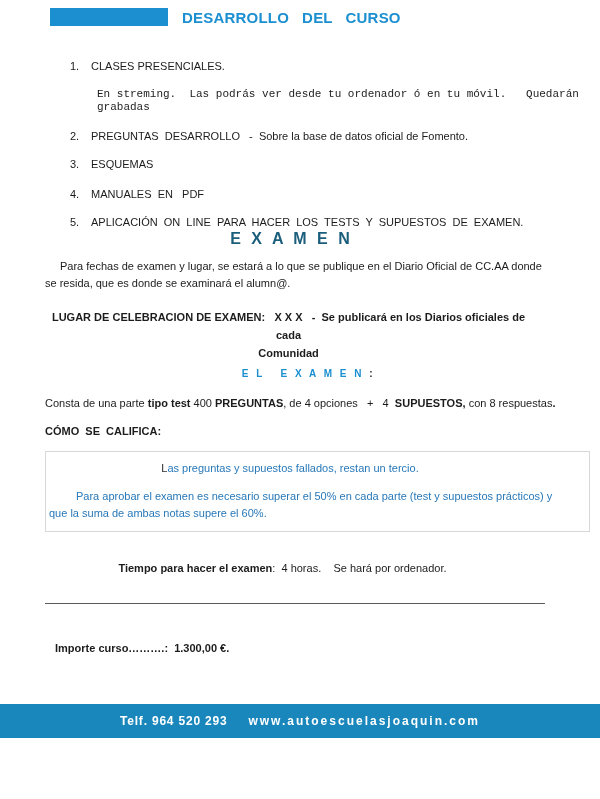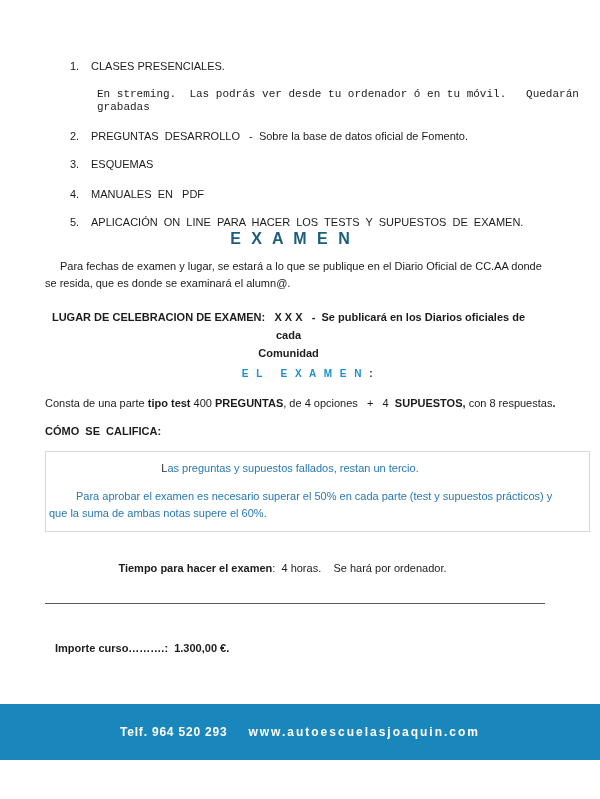--- a/index.html
+++ b/index.html
@@ -60,32 +60,36 @@
 
   
   .rule { top:603px; width:500px; border-top:1.5px solid #5a5a5a; height:0; }
 
   
   .pricing { top:642px; height:16px; font-weight:bold;text-decoration:underline; }
   .pricing .imp { position:absolute; left:10px; top:0; }
   .pricing .pay { position:absolute; left:258px; top:0; }
 
   
-  .footer { position:absolute; top:704px; left:0; width:600px; height:56px;
+  .footer { position:absolute; top:704px; left:0; width:600px; height:34px;
     background:#1A87BC; display:flex; align-items:center;
     justify-content:space-between; padding:0 120px; box-sizing:border-box;
     color:#ffffff; font-weight:bold; font-size:12px; }
   .footer .phone { letter-spacing:0.8px; }
   .footer .web  { letter-spacing:2px; }
 </style>
 </head>
 <body>
 
 <div class="page">
 
+  <div class="hdr">
+    <div class="hdr-rect"></div>
+    <div class="hdr-title">DESARROLLO   DEL   CURSO</div>
+  </div>
 
   <div class="abs list">
     <div class="li">
       <span class="num t">1.</span>
       <span class="t">CLASES PRESENCIALES.</span>
     </div>
     <div class="li-sub t mt15">En streming.  Las podrás ver desde tu ordenador ó en tu móvil.   Quedarán grabadas</div>
     <div class="li mt16">
       <span class="num t">2.</span>
       <span class="t">PREGUNTAS  DESARROLLO   -  Sobre la base de datos oficial de Fomento.</span>

